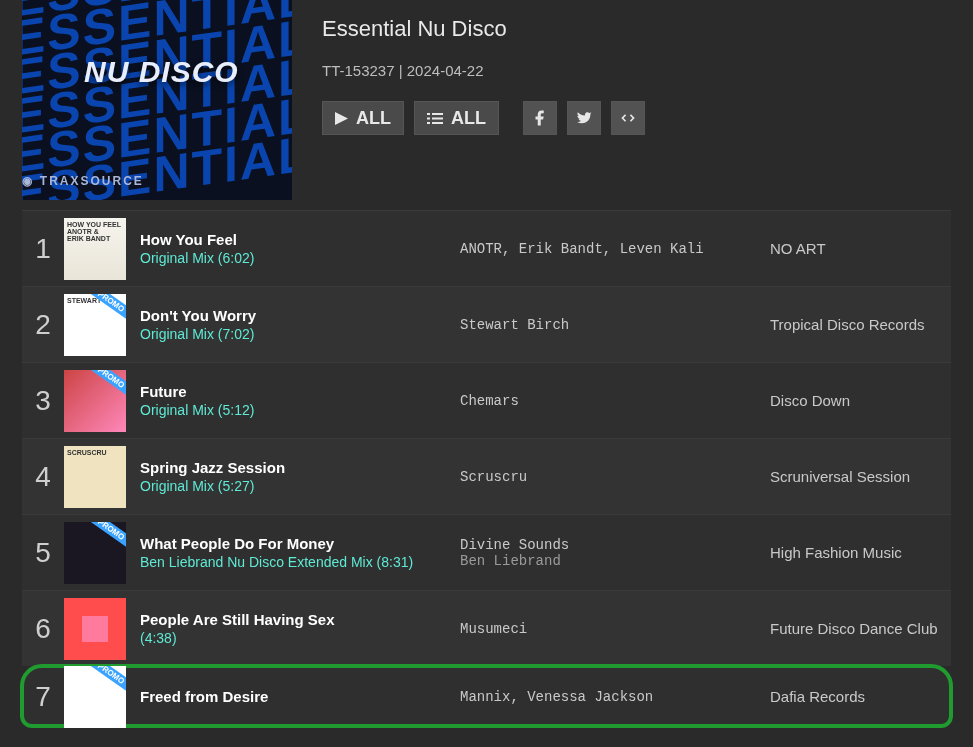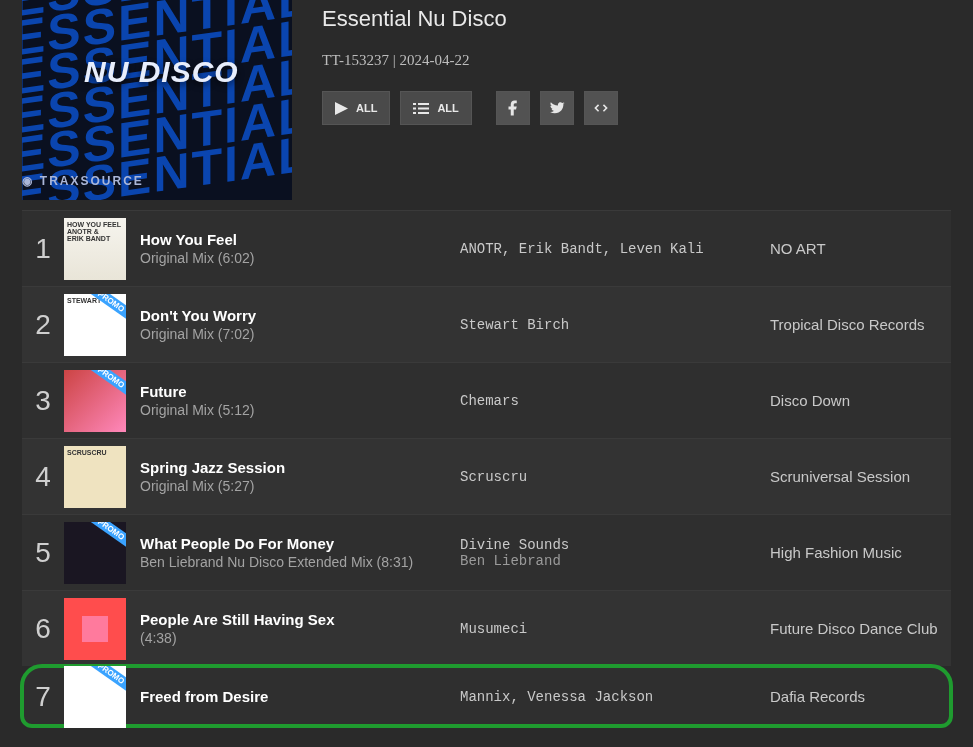--- a/index.html
+++ b/index.html
@@ -48,44 +48,43 @@
   }
   .cover .brand {
     position: absolute;
     bottom: 12px; left: 0; right: 0;
     text-align: left;
     color: #aab6d8;
     font-size: 12px;
     letter-spacing: 2px;
     font-weight: 700;
   }
-  .meta { padding-top: 6px; }
+  .meta { padding-top: 16px; }
   .title {
     font-size: 22px;
     font-weight: 400;
     color: #e9e9e9;
     margin-bottom: 20px;
   }
   .subtitle {
     font-size: 15px;
     color: #bdbdbd;
     margin-bottom: 22px;
-    font-family: Liberation Serif, serif;
   }
   .action-row { display: flex; gap: 10px; align-items: center; }
   .btn {
     background: #4a4a4a;
     border: 1px solid #555;
     color: #e8e8e8;
     height: 34px;
     display: inline-flex;
     align-items: center;
     padding: 0 12px;
     gap: 8px;
-    font-size: 11px;
+    font-size: 18px;
     font-weight: 600;
     cursor: pointer;
   }
   .social {
     background:#525252;
     border:1px solid #555;
     width:34px; height:34px;
     display:inline-flex; align-items:center; justify-content:center;
     cursor:pointer;
   }
@@ -128,21 +127,21 @@
     top:2px; right:-12px;
     background:#3aa3ff;
     color:#fff;
     font-size:8px;
     font-weight:700;
     padding:1px 12px;
     transform: rotate(35deg);
   }
   .tinfo { width: 320px; padding-right:10px; }
   .tname { color:#fff; font-weight:700; font-size:15px; }
-  .tmix { color:#a3a3a3; font-size:14px; margin-top:2px; }
+  .tmix { color:#5eead4; font-size:14px; margin-top:2px; }
   .tartist { width: 310px; color:#c9c9c9; font-size:14px;font-family:Liberation Mono, monospace; }
   .tartist .sub { color:#9a9a9a; display:block; }
   .tlabel { flex:1; color:#c9c9c9; font-size:15px; }
 
   
   .art1{background:linear-gradient(#f6f4ee,#e9e5d8);} 
   .art2{background:#fff;}
   .art3{background:linear-gradient(135deg,#c44,#f8b);}
   .art4{background:#efe3c0;}
   .art5{background:#1a1622;}

